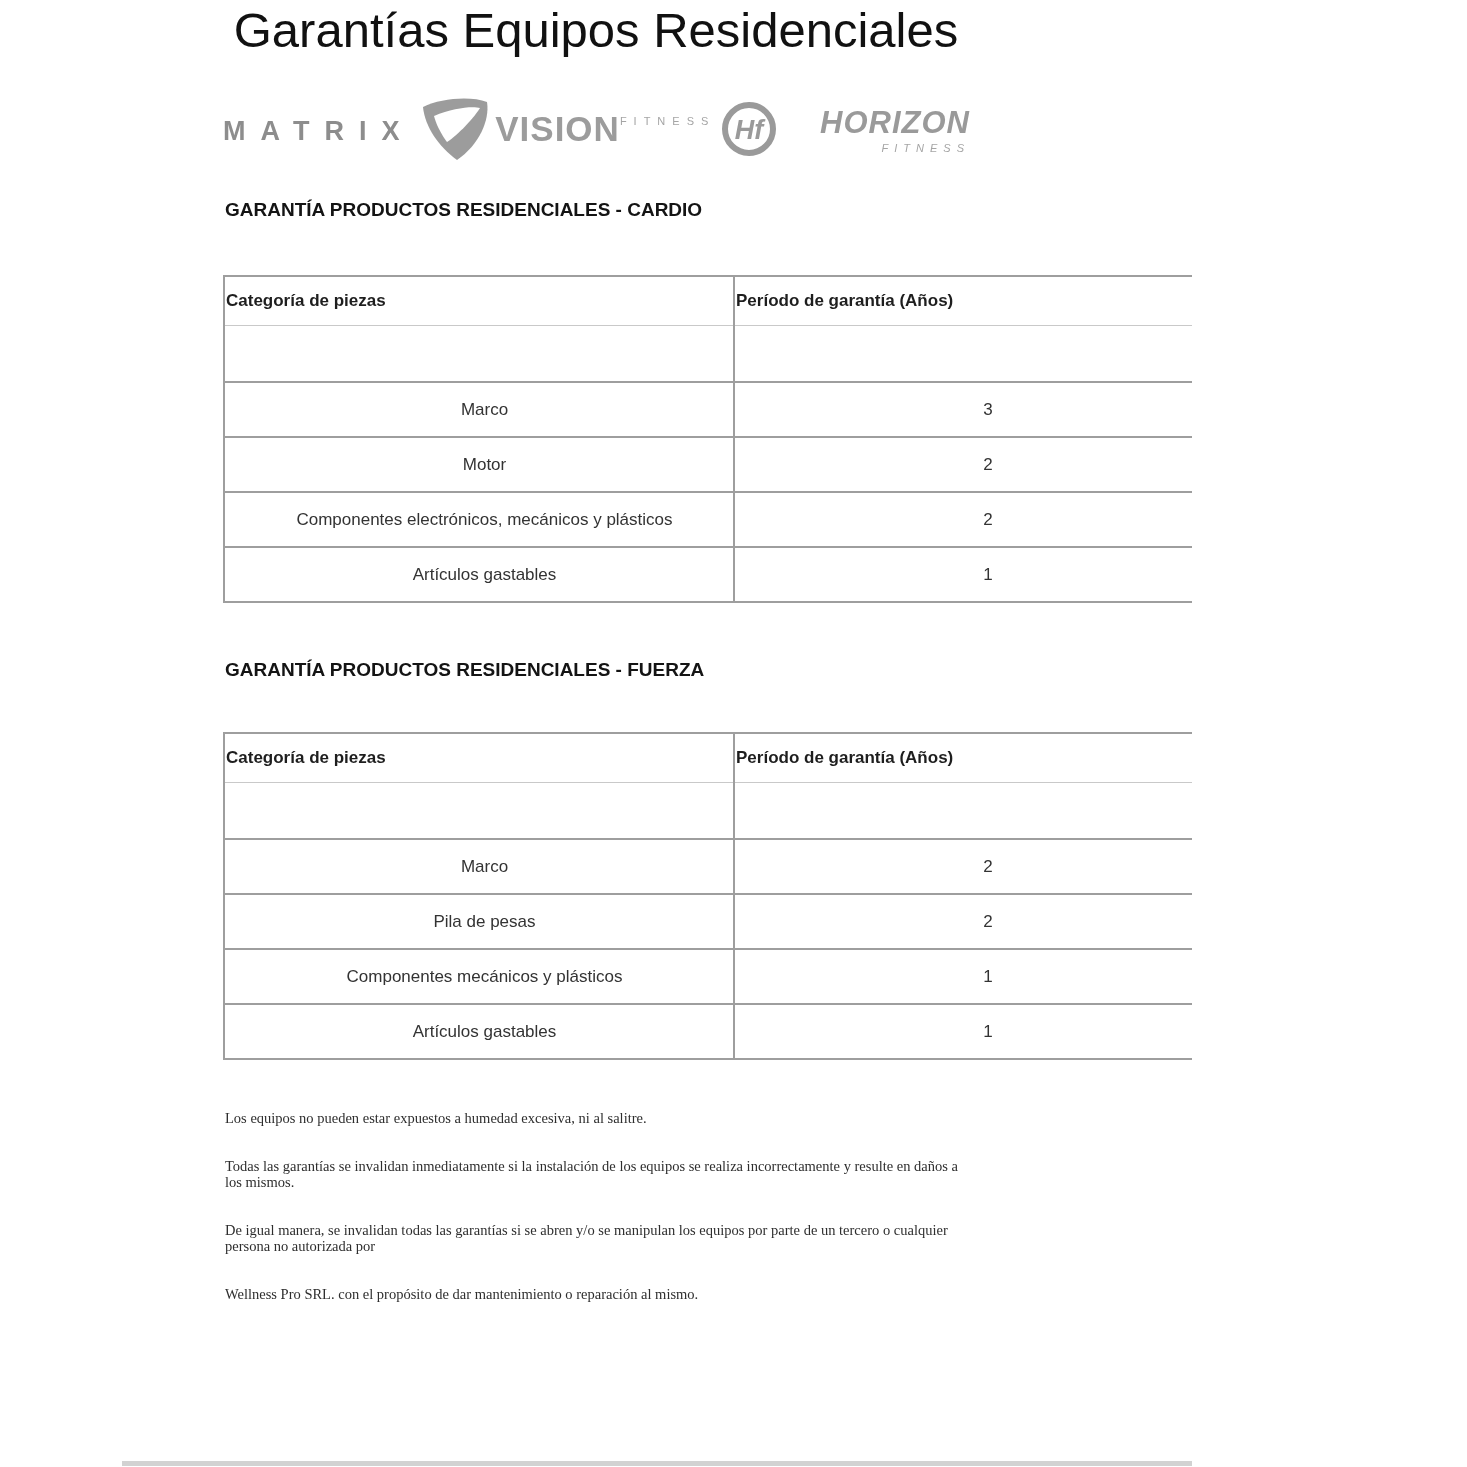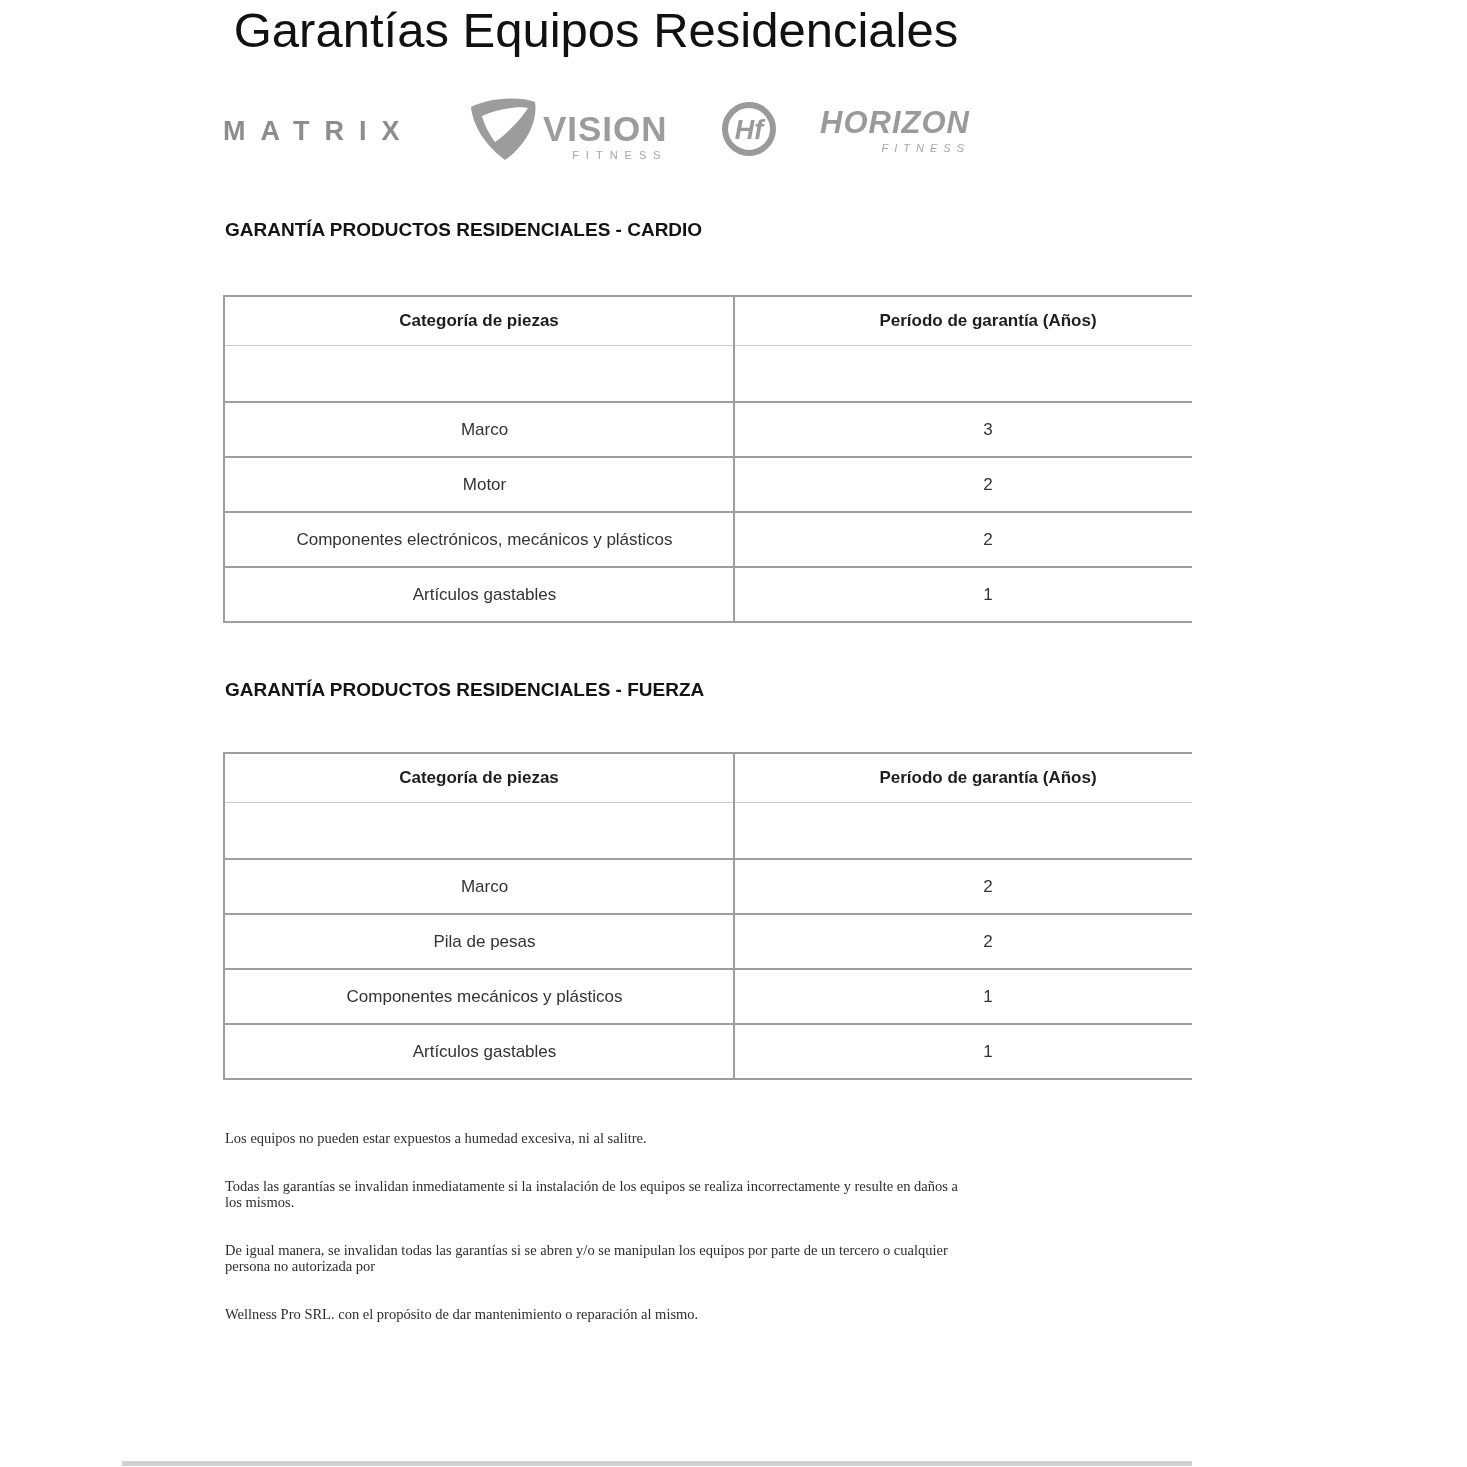--- a/index.html
+++ b/index.html
@@ -32,21 +32,21 @@
     height: 72px;
   }
   .logo-matrix {
     font-size: 27px;
     font-weight: 600;
     letter-spacing: 15px;
     color: #8d8d8d;
     white-space: nowrap;
   }
   .logo-vision { display: flex; align-items: flex-start; }
-  .vision-text { display: flex; flex-direction: column; margin-left: 2px; margin-top: 16px; justify-content: center; }
+  .vision-text { display: flex; flex-direction: row; margin-left: 2px; margin-top: 16px; justify-content: center; }
   .vision-word {
     font-size: 35px;
     line-height: 34px;
     font-weight: 700;
     letter-spacing: 1px;
     color: #9c9c9c;
   }
   .vision-sub {
     font-size: 11px;
     letter-spacing: 7px;
@@ -73,39 +73,39 @@
     margin-top: 4px;
   }
   
   .section-heading {
     margin: 0 0 0 225px;
     font-size: 19px;
     line-height: 22px;
     font-weight: 700;
     color: #141414;
   }
-  .section-heading.first { margin-top: 52px; }
+  .section-heading.first { margin-top: 32px; }
   .section-heading.second { margin-top: 56px; }
   table.warranty {
     border-collapse: collapse;
     table-layout: fixed;
     width: 1018px;
     margin-left: 223px;
     border: 2px solid #9e9e9e;
   }
   table.warranty.t1 { margin-top: 54px; }
   table.warranty.t2 { margin-top: 51px; }
   col.c1 { width: 510px; }
   col.c2 { width: 508px; }
   table.warranty th {
     height: 49px;
     font-size: 17px;
     font-weight: 700;
     color: #1e1e1e;
-    text-align: center;
+    text-align: left;
     vertical-align: middle;
     border-bottom: 1px solid #c9c9c9;
   }
   table.warranty th + th,
   table.warranty td + td { border-left: 2px solid #9e9e9e; }
   table.warranty tbody td {
     height: 55px;
     font-size: 17px;
     color: #333333;
     vertical-align: middle;

